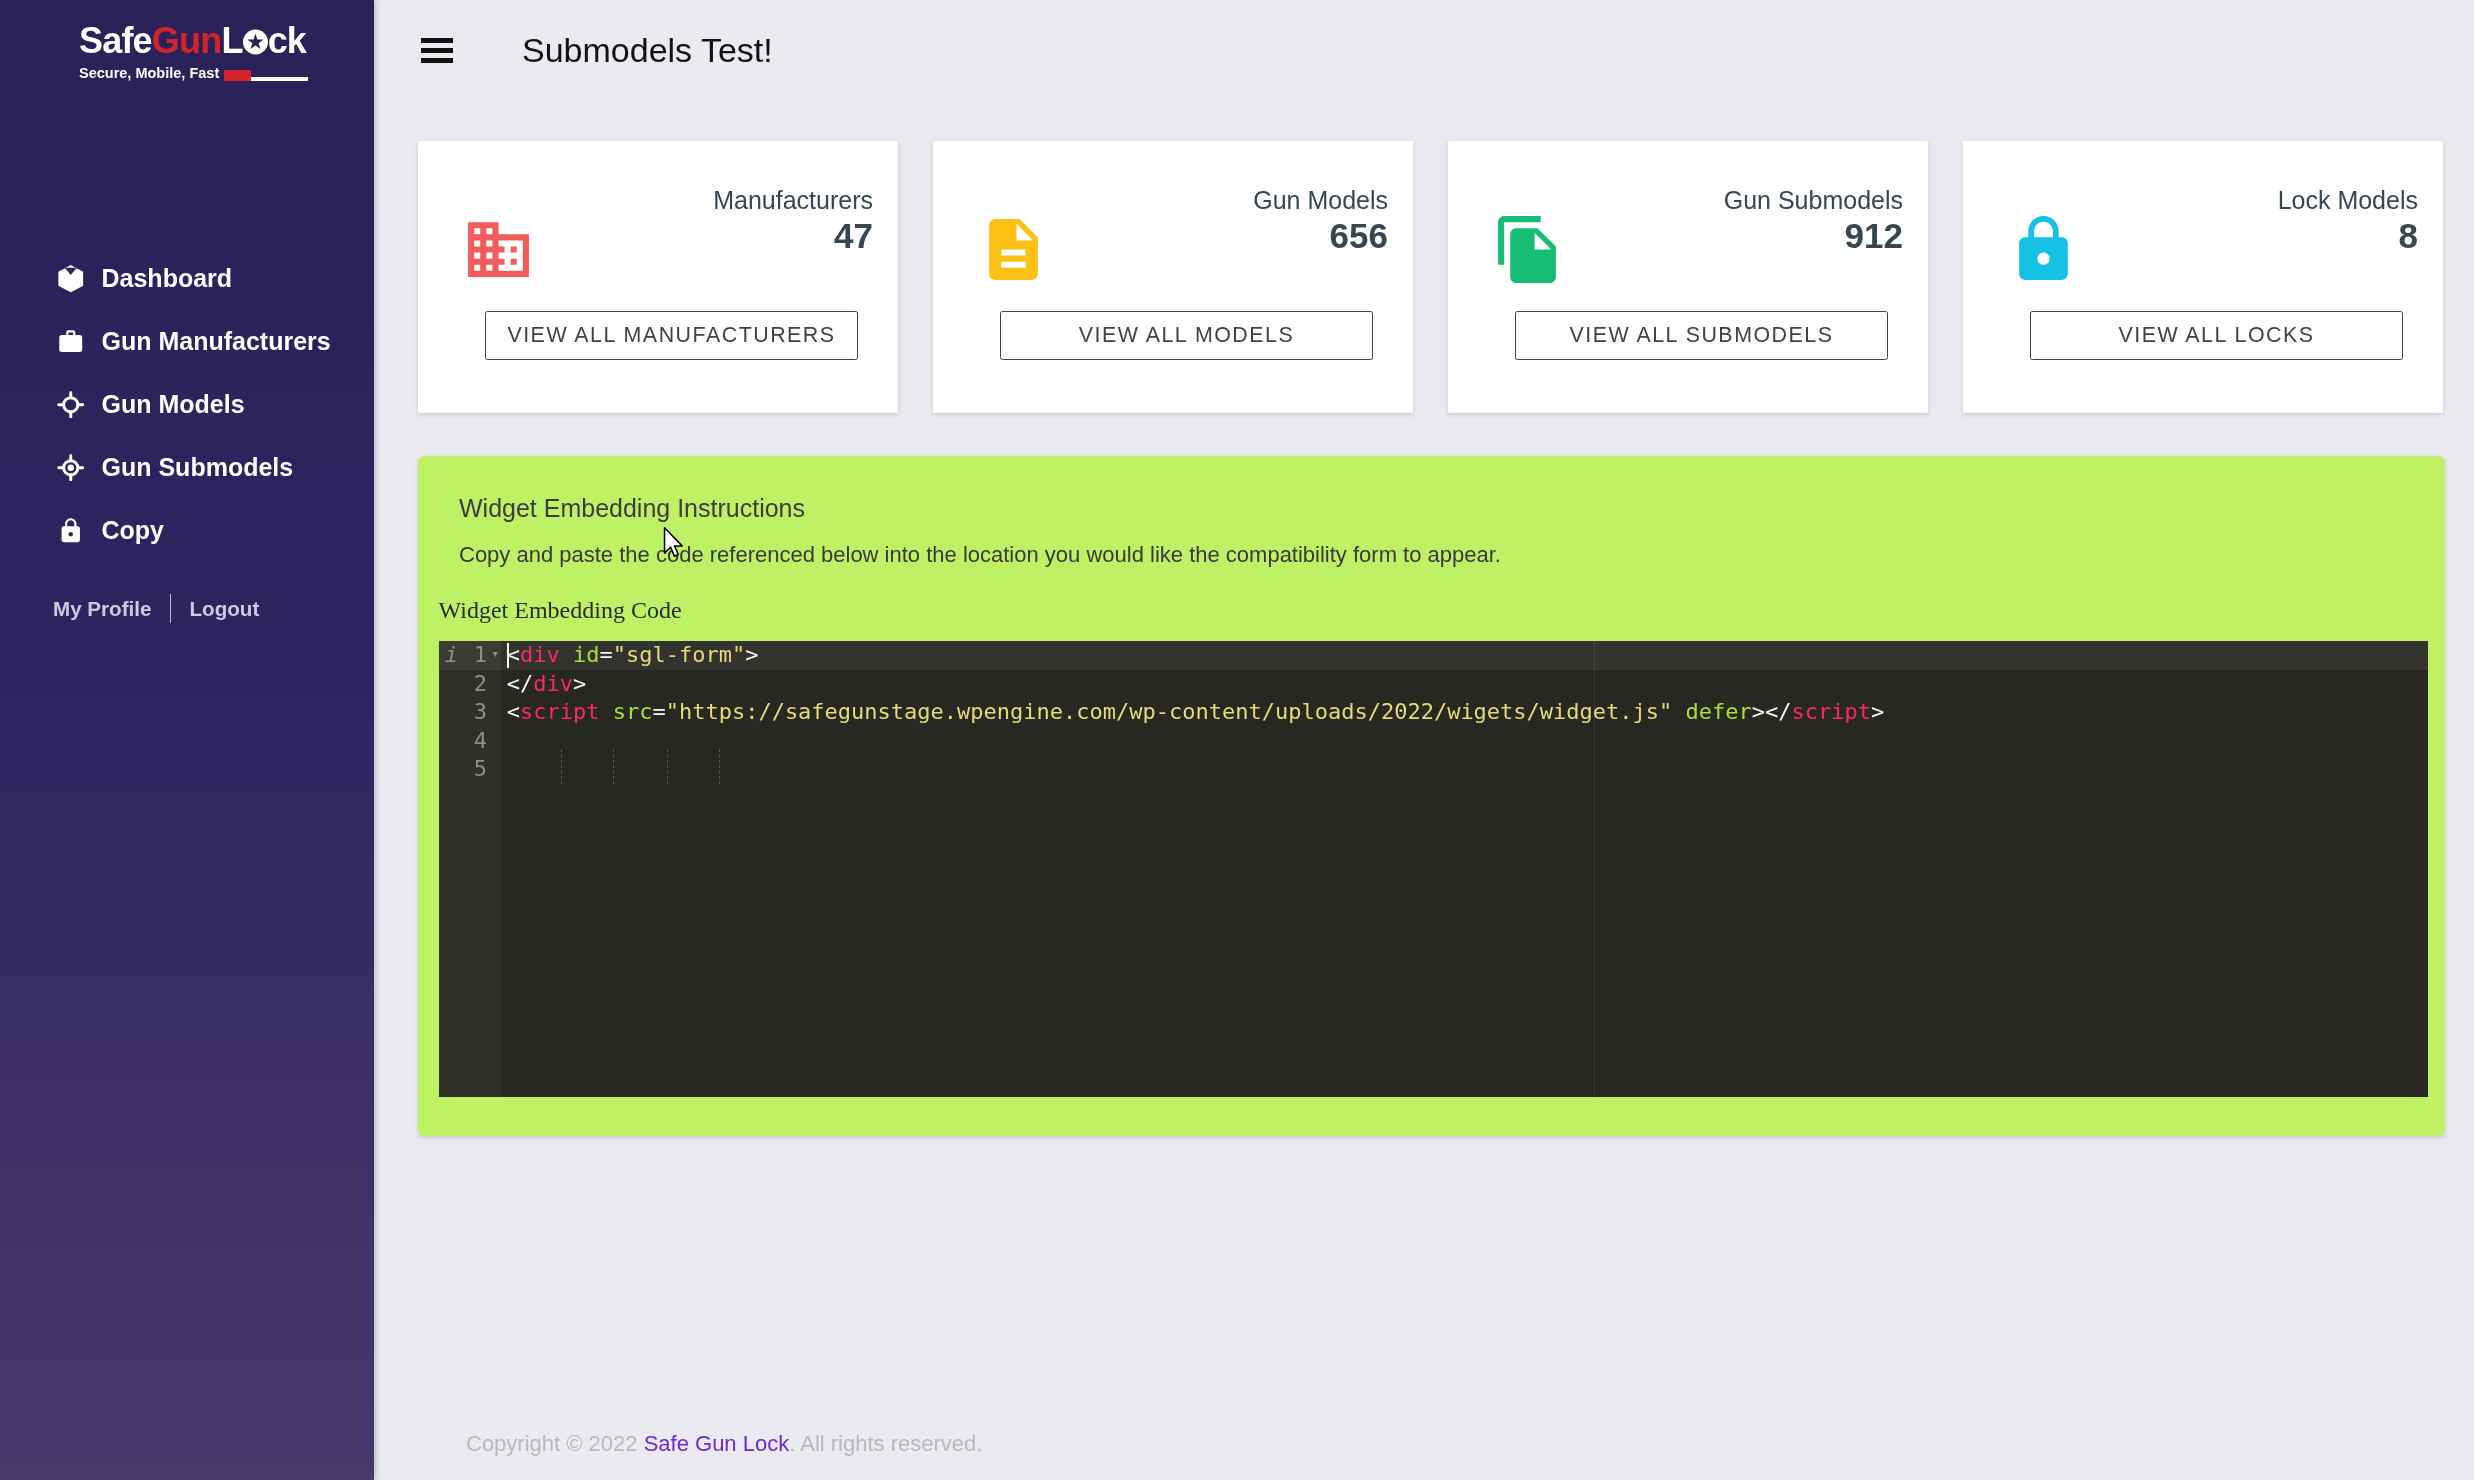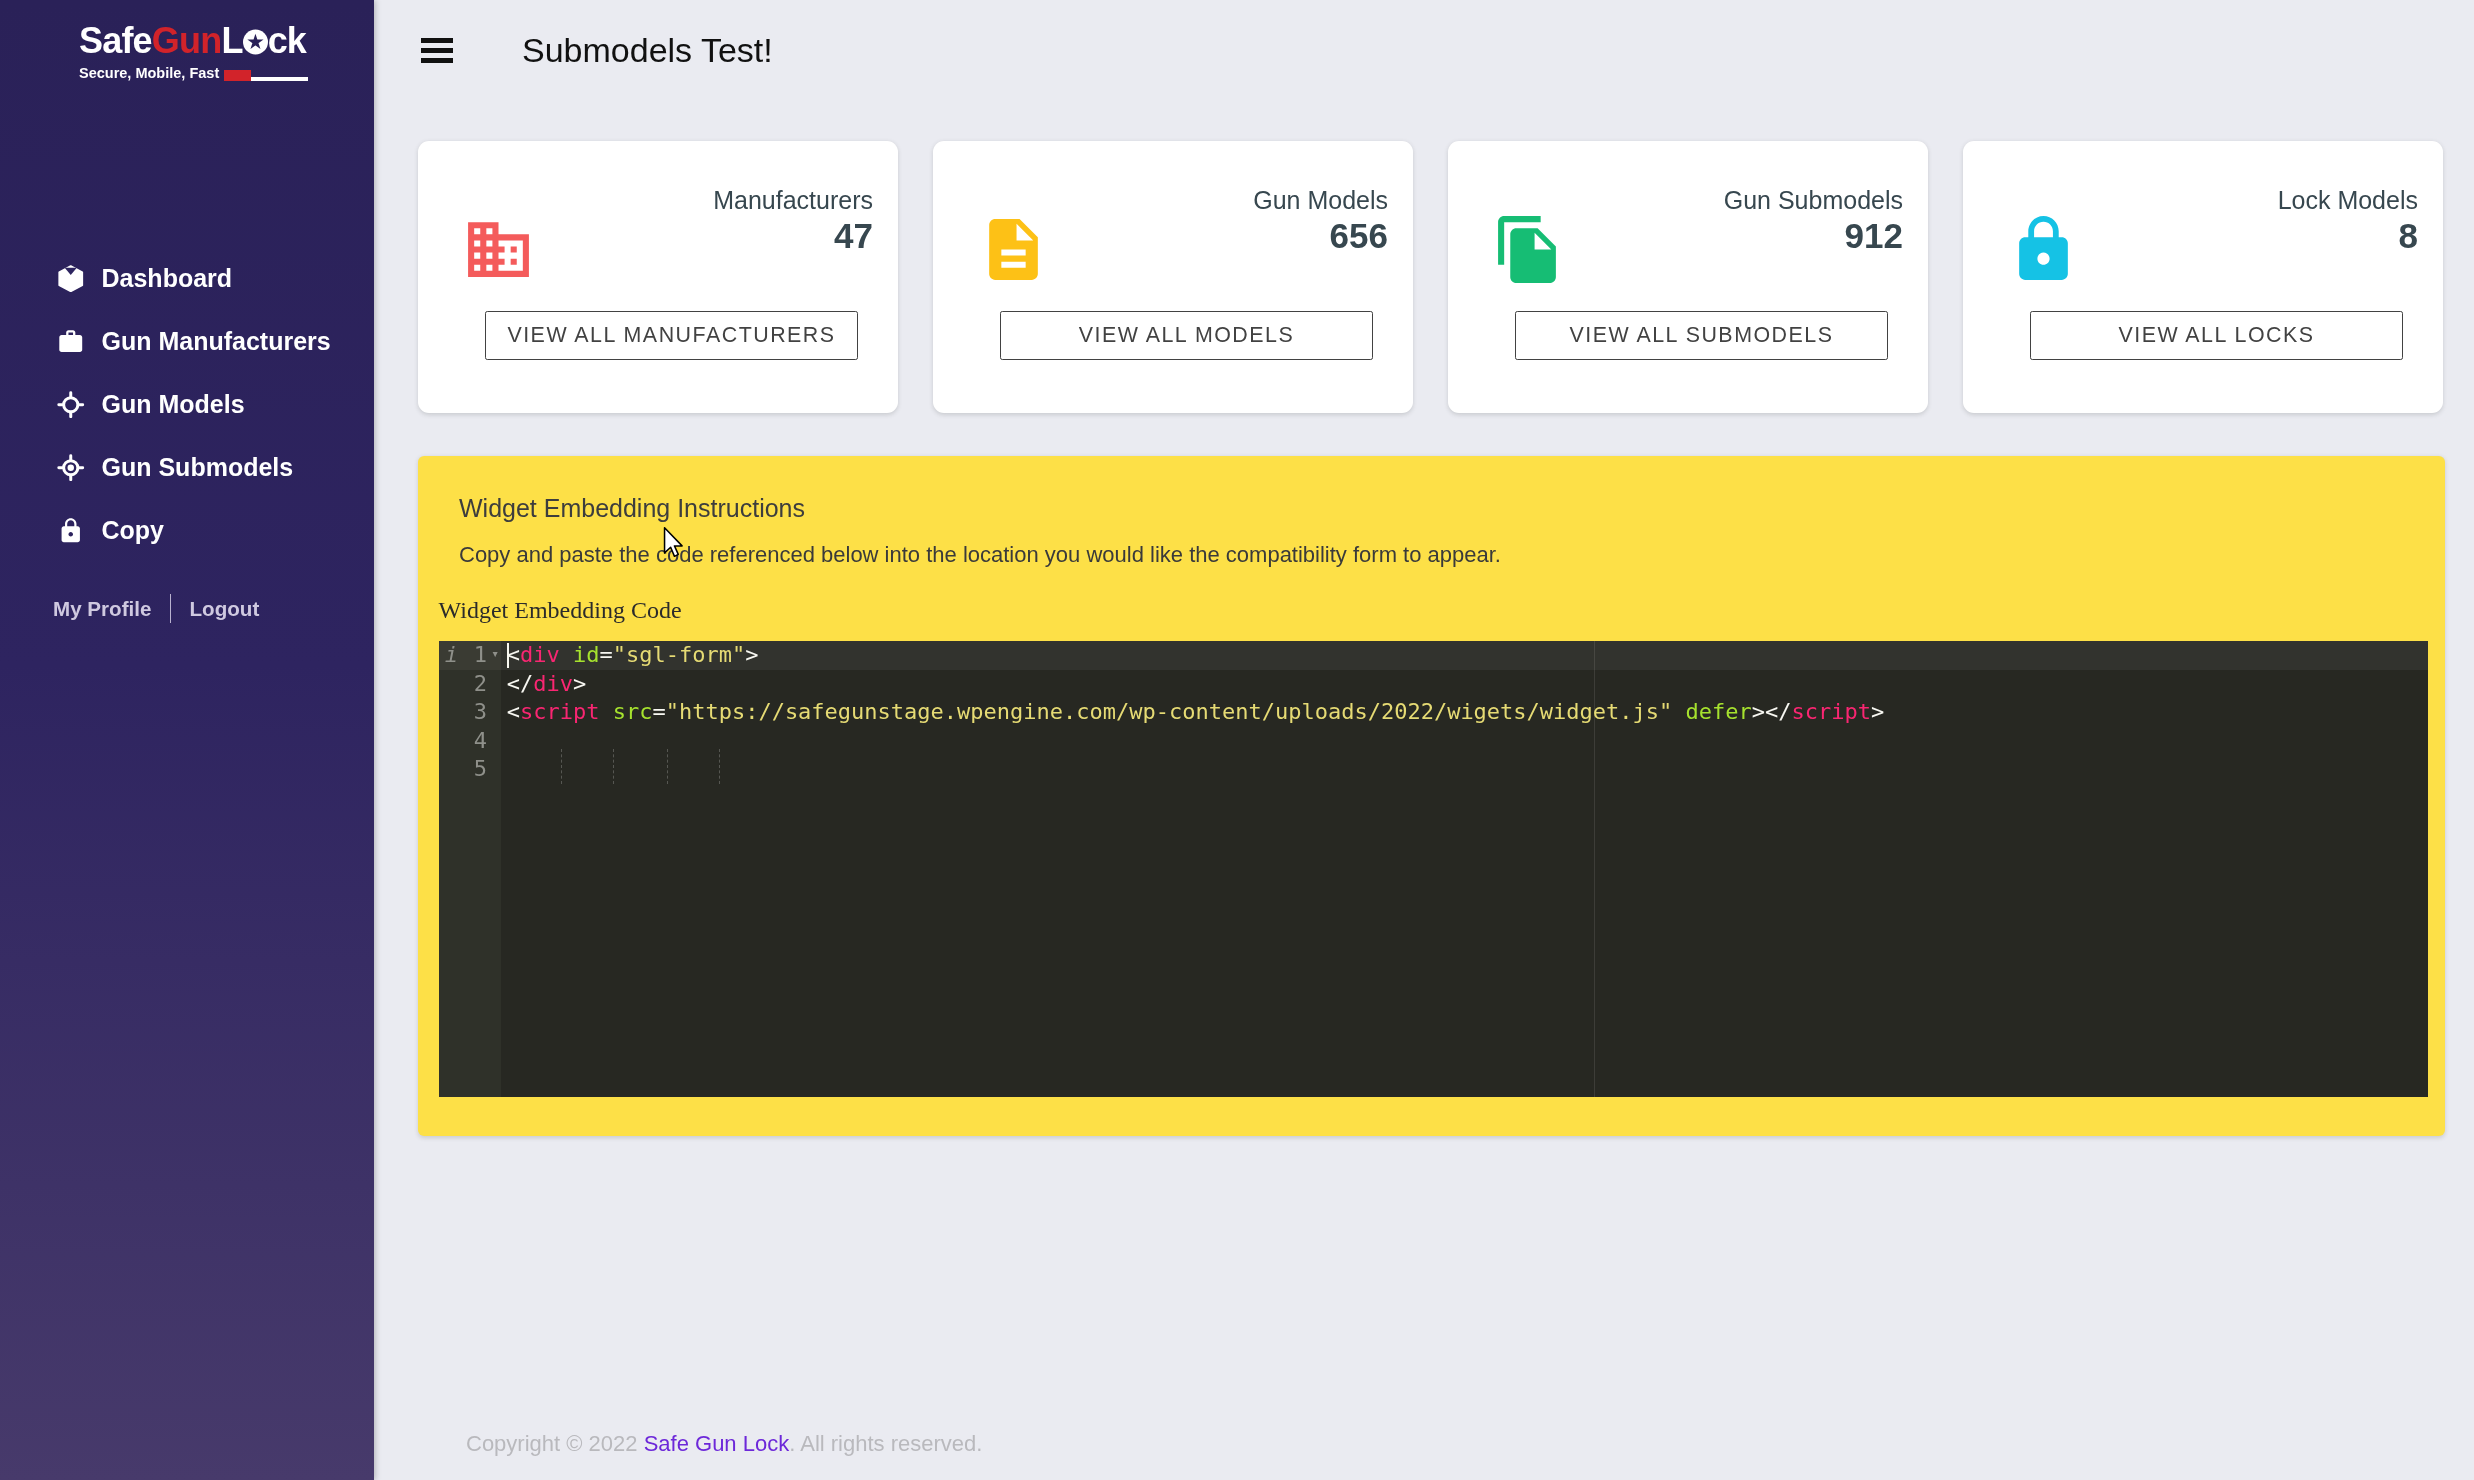--- a/index.html
+++ b/index.html
@@ -36,32 +36,32 @@
   .side-divider { width:1.5px; height:29px; background:#b9b2cf; margin:0 18.3px; }
 
   
   .main { position:absolute; left:374px; top:0; right:0; bottom:0; }
   .hamburger { position:absolute; left:47px; top:38px; width:32px; height:24.4px; cursor:pointer; }
   .hamburger span { display:block; width:32px; height:5.3px; background:#111; margin-bottom:4.6px; }
   .greeting { position:absolute; left:148px; top:31px; font-size:34px; font-weight:500; color:#111; }
 
   
   .cards { position:absolute; left:44px; top:141px; display:flex; gap:35px; }
-  .card { position:relative; width:480px; height:272px; background:#fff; border-radius:11px;
+  .card { position:relative; width:480px; height:272px; background:#fff; border-radius:1px;
     box-shadow:0 1.5px 4.6px rgba(60,64,67,.18); }
   .card-icon { position:absolute; left:44px; top:72px; width:73px; height:73px; }
   .card-head { position:absolute; right:25px; top:43px; text-align:right; }
   .card-title { font-size:25px; line-height:32px; color:#37474f; }
   .card-value { font-size:35px; line-height:40px; font-weight:700; color:#37474f; }
   .card-btn { position:absolute; left:41px; right:40px; top:170px; height:49px; background:#fff;
     border:1.5px solid #424242; border-radius:2.3px; font-family:"Liberation Sans",sans-serif;
     font-size:21.4px; font-weight:500; letter-spacing:1.5px; color:#424242; text-transform:uppercase; cursor:pointer;margin-left:26px; }
 
   
-  .panel { position:absolute; left:44px; top:456px; width:2027px; height:680px; background:#fde047;
+  .panel { position:absolute; left:44px; top:456px; width:2027px; height:680px; background:#bef264;
     border-radius:6.1px; box-shadow:0 1.5px 4.6px rgba(60,64,67,.18); }
   .panel-title { position:absolute; left:41px; top:38px; font-size:25px; font-weight:400; color:#3d3d3d; }
   .panel-desc { position:absolute; left:41px; top:86px; font-size:22px; color:#3a3a3a; }
   .code-label { position:absolute; left:20.6px; top:141px; font-size:24px; font-weight:400; color:#2b2b2b;font-family:Liberation Serif, serif; }
 
   .editor { position:absolute; left:20.6px; top:185px; width:1989px; height:456px; background:#272822;
     font-family:"DejaVu Sans Mono", monospace; font-size:22px; cursor:text; }
   .gutter { position:absolute; left:0; top:0; width:62px; height:100%; background:#2f3129; }
   .gutter-row { position:relative; height:28.6px; line-height:28.6px; text-align:right;
     padding-right:13.7px; color:#8f908a; }

